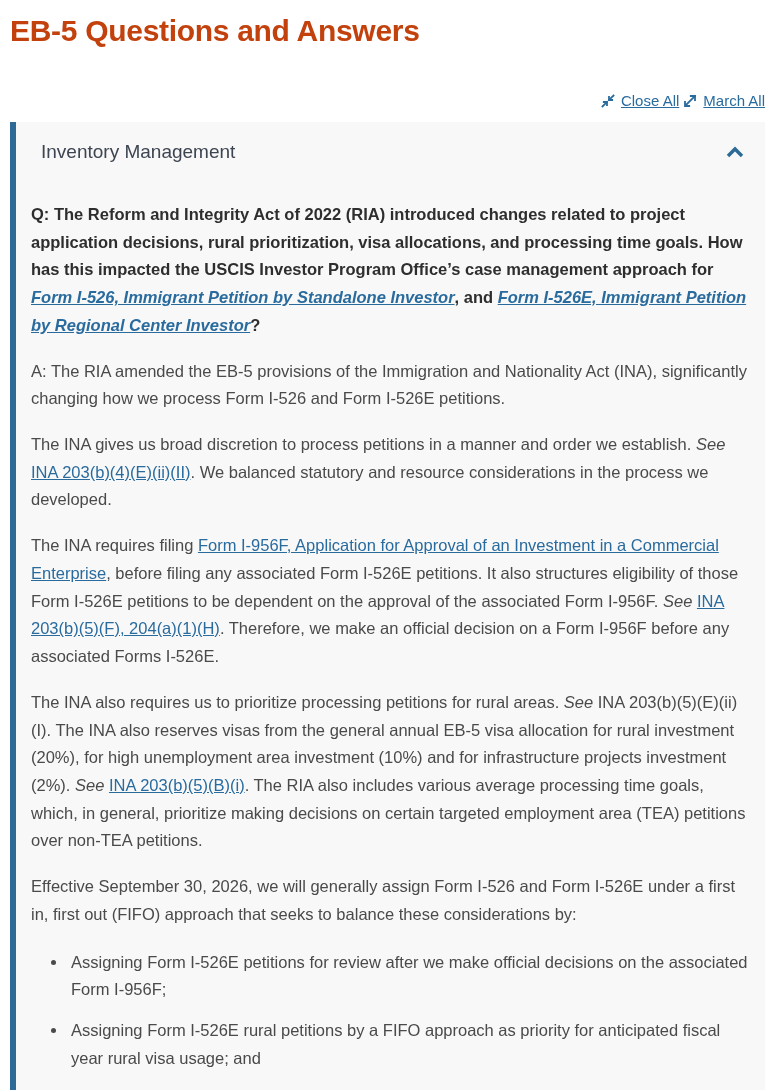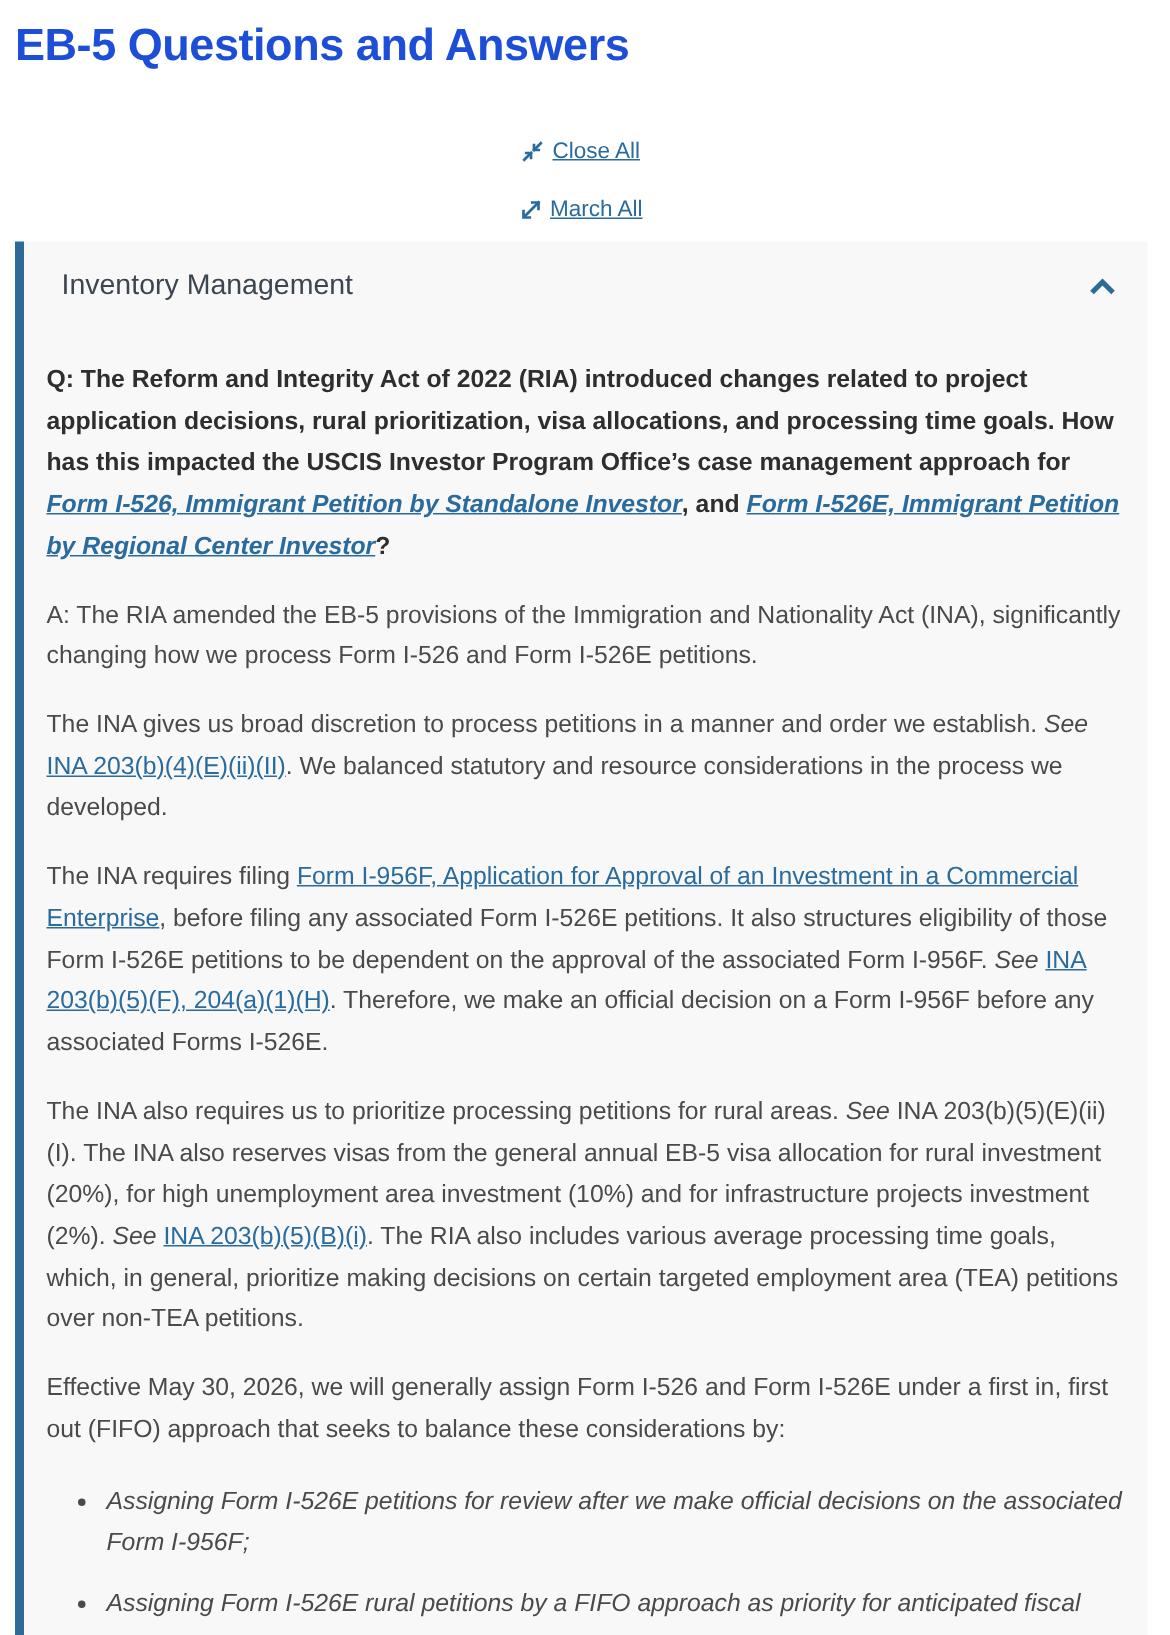--- a/index.html
+++ b/index.html
@@ -10,31 +10,30 @@
     background: #ffffff;
     font-family: "Liberation Sans", sans-serif;
     overflow: hidden;
   }
   .page { padding: 10px 15px 0 10px; }
 
   h1.page-title {
     margin: 4px 0 0 0;
     font-size: 30px;
     font-weight: 700;
-    color: #1d4ed8;
+    color: #c2410c;
     letter-spacing: -0.3px;
   }
 
   .controls-row {
     display: flex;
     justify-content: flex-end;
     align-items: center;
-    gap: 22px;
+    gap: 4px;
     margin-top: 44px;
-    flex-direction: column;
   }
   .controls-row a {
     color: #2a6b9e;
     font-size: 15px;
     text-decoration: underline;
     display: inline-flex;
     align-items: center;
     gap: 6px;
     cursor: pointer;
   }
@@ -69,21 +68,21 @@
     font-size: 16.5px;
     line-height: 1.68;
     color: #4a4a4a;
   }
   .panel-body p { margin: 18px 0; }
   .panel-body p.q { font-weight: 700; color: #2e2e2e; }
   .panel-body a.inline-link { color: #2a6b9e; text-decoration: underline; cursor: pointer; }
   .panel-body p.q a.inline-link { font-weight: 700; font-style: italic; }
   .panel-body em { font-style: italic; }
   .panel-body ul { margin: 20px 0; padding-left: 37px; }
-  .panel-body li { margin-bottom: 13px; padding-left: 3px; font-style: italic; }
+  .panel-body li { margin-bottom: 13px; padding-left: 3px; }
   .panel-body li:last-child { margin-bottom: 0; }
   .panel-body p:last-child { margin-bottom: 0; }
 </style>
 </head>
 <body>
 
 <div class="page">
 
   <h1 class="page-title">EB-5 Questions and Answers</h1>
 
@@ -119,21 +118,21 @@
           <polyline points="3,11 10,4 17,11"></polyline>
         </svg>
       </span>
     </button>
     <div class="panel-body" id="accordion-content">
         <p class="q">Q: The Reform and Integrity Act of 2022 (RIA) introduced changes related to project application decisions, rural prioritization, visa allocations, and processing time goals. How has this impacted the USCIS Investor Program Office’s case management approach for <a class="inline-link">Form I-526, Immigrant Petition by Standalone Investor</a>, and <a class="inline-link">Form I-526E, Immigrant Petition by Regional Center Investor</a>?</p>
         <p>A: The RIA amended the EB-5 provisions of the Immigration and Nationality Act (INA), significantly changing how we process Form I-526 and Form I-526E petitions.</p>
         <p>The INA gives us broad discretion to process petitions in a manner and order we establish. <em>See</em> <a class="inline-link">INA 203(b)(4)(E)(ii)(II)</a>. We balanced statutory and resource considerations in the process we developed.</p>
         <p>The INA requires filing <a class="inline-link">Form I-956F, Application for Approval of an Investment in a Commercial Enterprise</a>, before filing any associated Form I-526E petitions. It also structures eligibility of those Form I-526E petitions to be dependent on the approval of the associated Form I-956F. <em>See</em> <a class="inline-link">INA 203(b)(5)(F), 204(a)(1)(H)</a>. Therefore, we make an official decision on a Form I-956F before any associated Forms I-526E.</p>
         <p>The INA also requires us to prioritize processing petitions for rural areas. <em>See</em> INA 203(b)(5)(E)(ii)(I). The INA also reserves visas from the general annual EB-5 visa allocation for rural investment (20%), for high unemployment area investment (10%) and for infrastructure projects investment (2%). <em>See</em> <a class="inline-link">INA 203(b)(5)(B)(i)</a>. The RIA also includes various average processing time goals, which, in general, prioritize making decisions on certain targeted employment area (TEA) petitions over non-TEA petitions.</p>
-        <p>Effective May 30, 2026, we will generally assign Form I-526 and Form I-526E under a first in, first out (FIFO) approach that seeks to balance these considerations by:</p>
+        <p>Effective September 30, 2026, we will generally assign Form I-526 and Form I-526E under a first in, first out (FIFO) approach that seeks to balance these considerations by:</p>
         <ul>
           <li>Assigning Form I-526E petitions for review after we make official decisions on the associated Form I-956F;</li>
           <li>Assigning Form I-526E rural petitions by a FIFO approach as priority for anticipated fiscal year rural visa usage; and</li>
           <li>Assigning other Form I-526E and post-RIA Form I-526 petitions by a FIFO approach after the Form I-526E rural queue is empty or when we determine we have made decisions on enough petitions from that queue.</li>
         </ul>
       </div>
   </section>
 
 </div>
 

